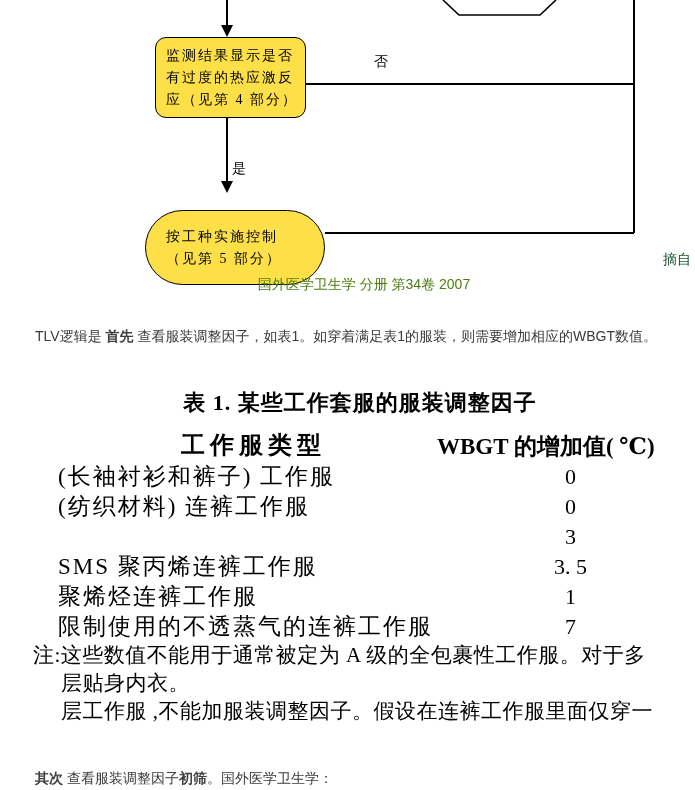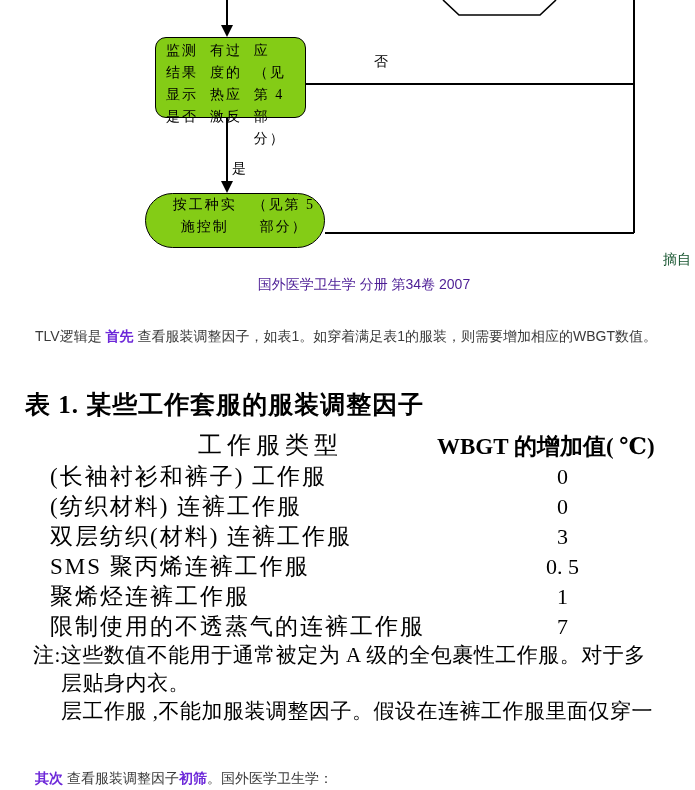--- a/index.html
+++ b/index.html
@@ -1,43 +1,43 @@
 <!DOCTYPE html>
 <html><head>
 <meta charset="utf-8">
 <style>
   html,body{margin:0;padding:0;background:#fff;}
   #page{position:relative;width:695px;height:790px;background:#ffffff;overflow:hidden;
         font-family:"Liberation Serif","DejaVu Serif",serif;color:#000;}
   
   #flow-svg{position:absolute;left:0;top:0;}
-  .flow-box{position:absolute;box-sizing:border-box;border:1.5px solid #000;background:#84cc16;
-            font-size:14px;letter-spacing:2px;line-height:22px;display:flex;flex-direction:row;
+  .flow-box{position:absolute;box-sizing:border-box;border:1.5px solid #000;background:#fde047;
+            font-size:14px;letter-spacing:2px;line-height:22px;display:flex;flex-direction:column;
             justify-content:center;}
   #monitor-box{left:155px;top:37px;width:151px;height:81px;border-radius:11px;padding:2px 6px 2px 10px;}
-  #control-box{left:145px;top:193px;width:180px;height:55px;border-radius:38px;padding-left:20px;text-align:center;}
+  #control-box{left:145px;top:210px;width:180px;height:75px;border-radius:38px;padding-left:20px;}
   .branch-label{position:absolute;font-size:14px;}
   #no-label{left:374px;top:53px;}
   #yes-label{left:232px;top:160px;}
   #chart-caption{position:absolute;left:233px;top:276px;width:262px;text-align:center;
-                 font-family:"Liberation Sans","DejaVu Sans",sans-serif;font-size:14px;color:#4c1d95;}
+                 font-family:"Liberation Sans","DejaVu Sans",sans-serif;font-size:14px;color:#4d7c0f;}
   #source-note{position:absolute;left:663px;top:251px;font-family:"Liberation Sans","DejaVu Sans",sans-serif;
                font-size:14px;color:#14532d;white-space:nowrap;}
   
   .sans-para{position:absolute;left:35px;width:660px;font-family:"Liberation Sans","DejaVu Sans",sans-serif;
              font-size:14px;color:#3a3a3a;line-height:20px;}
   #tlv-para{top:326px;}
   #screen-para{top:768px;}
-  .sans-para b{color:#6d28d9;}
+  .sans-para b{color:#404040;}
   
-  #table-title{position:absolute;left:25px;top:388px;width:670px;
-               font-size:25px;font-weight:bold;letter-spacing:1px;}
-  #col1-header{position:absolute;left:181px;top:429px;font-size:24px;font-weight:normal;letter-spacing:5px;margin-left:17px;}
+  #table-title{position:absolute;left:25px;top:388px;width:670px;text-align:center;
+               font-size:22px;font-weight:bold;letter-spacing:1px;}
+  #col1-header{position:absolute;left:181px;top:429px;font-size:24px;font-weight:bold;letter-spacing:5px;}
   #col2-header{position:absolute;left:437px;top:431px;font-size:23px;font-weight:bold;text-align:center;}
-  .trow{position:absolute;left:0;width:553px;height:30px;line-height:30px;text-decoration:underline;}
+  .trow{position:absolute;left:8px;width:553px;height:30px;line-height:30px;text-decoration:underline;}
   .trow .ttype{position:absolute;left:50px;font-size:23px;letter-spacing:2px;white-space:nowrap;}
   .trow .tval{position:absolute;left:500px;width:125px;text-align:center;font-size:22px;}
   #trow-0{top:462px;} #trow-1{top:492px;} #trow-2{top:522px;}
   #trow-3{top:552px;} #trow-4{top:582px;} #trow-5{top:612px;}
   #table-note{position:absolute;left:33px;top:641px;width:650px;font-size:21px;line-height:28px;
               letter-spacing:0.5px;}
   .note-cont{padding-left:28px;}
 </style>
 </head>
 <body>
@@ -90,26 +90,25 @@
 
   <div class="trow" id="trow-0">
     <span class="ttype">(长袖衬衫和裤子) 工作服</span>
     <span class="tval">0</span>
   </div>
   <div class="trow" id="trow-1">
     <span class="ttype">(纺织材料) 连裤工作服</span>
     <span class="tval">0</span>
   </div>
   <div class="trow" id="trow-2">
-    <span class="ttype">双层纺织(材料) 连裤工作服</span>
     <span class="tval">3</span>
   </div>
   <div class="trow" id="trow-3">
     <span class="ttype">SMS 聚丙烯连裤工作服</span>
-    <span class="tval">0. 5</span>
+    <span class="tval">3. 5</span>
   </div>
   <div class="trow" id="trow-4">
     <span class="ttype">聚烯烃连裤工作服</span>
     <span class="tval">1</span>
   </div>
   <div class="trow" id="trow-5">
     <span class="ttype">限制使用的不透蒸气的连裤工作服</span>
     <span class="tval">7</span>
   </div>
 

